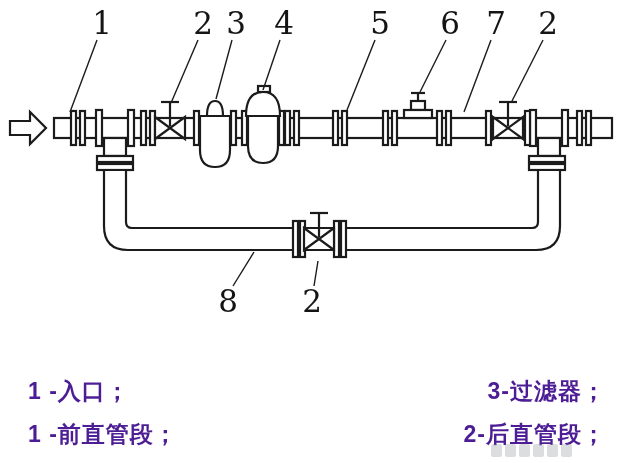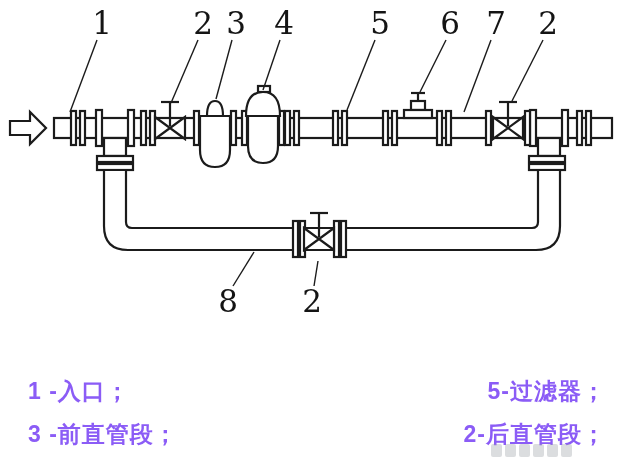--- a/index.html
+++ b/index.html
@@ -26,21 +26,21 @@
     top: 370px;
     width: 578px;
   }
   .legend-row {
     display: flex;
     justify-content: space-between;
     align-items: center;
     height: 43px;
     font-weight: 700;
     font-size: 23px;
-    color: #8b5cf6;
+    color: #4c1d95;
     letter-spacing: 1px;
     white-space: nowrap;
   }
   .watermark {
     position: absolute;
     right: 52px;
     bottom: 6px;
     display: flex;
     gap: 3px;
     opacity: 0.35;
@@ -169,24 +169,24 @@
       <text class="callout" text-anchor="middle" x="496" y="34">7</text>
       <text class="callout" text-anchor="middle" x="548" y="34">2</text>
       <text class="callout" text-anchor="middle" x="228" y="312">8</text>
       <text class="callout" text-anchor="middle" x="312" y="312">2</text>
     </g>
   </svg>
 
   <div class="legend">
     <div class="legend-row">
       <span>1 -入口；</span>
-      <span>5-过滤器；</span>
+      <span>3-过滤器；</span>
     </div>
     <div class="legend-row">
-      <span>3 -前直管段；</span>
+      <span>1 -前直管段；</span>
       <span>2-后直管段；</span>
     </div>
   </div>
 
   <div class="watermark">
     <i></i>
       <i></i>
       <i></i>
       <i></i>
       <i></i>

